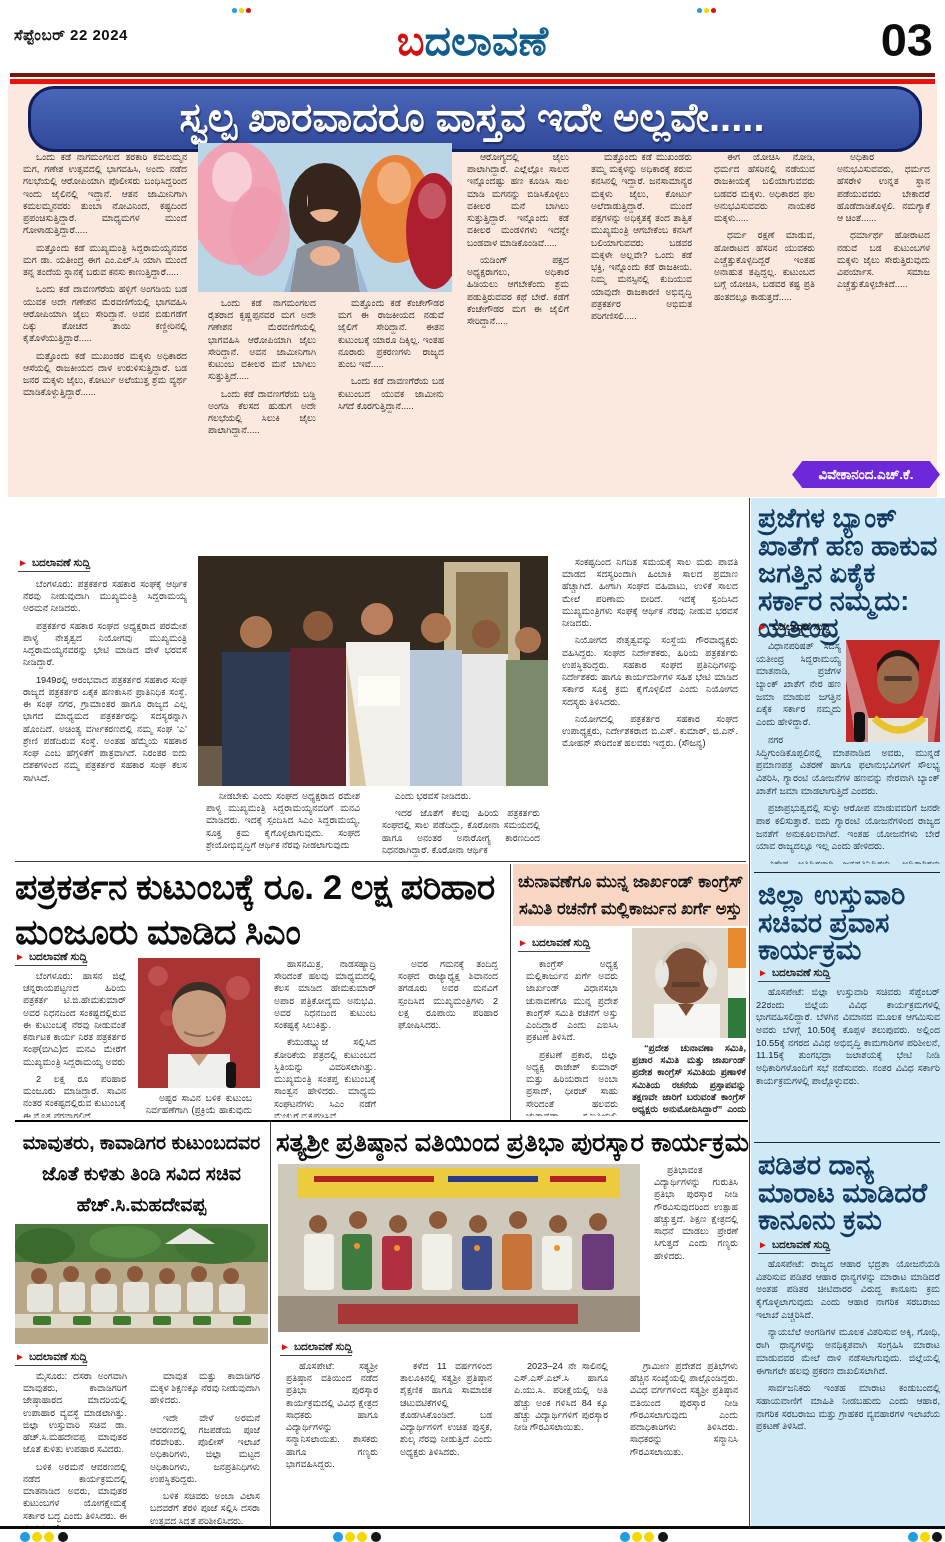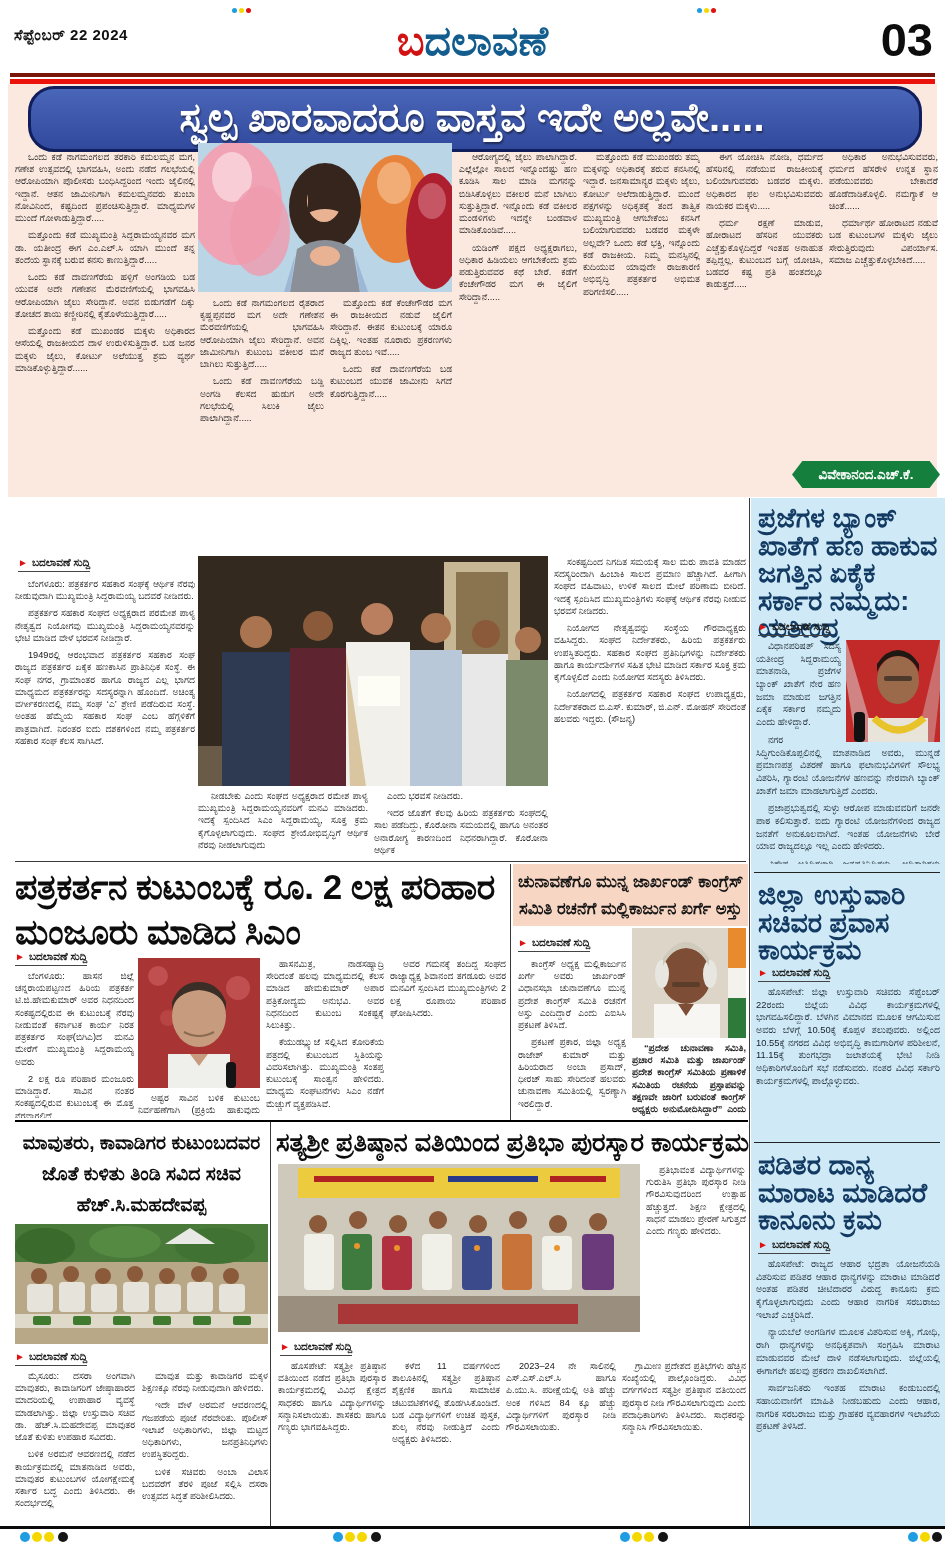--- a/index.html
+++ b/index.html
@@ -14,25 +14,25 @@
   .pagenum{right:12px;top:12px;font-size:47px;font-weight:bold;color:#0d0d0d;}
   .redrule{left:10px;top:73px;width:925px;height:4px;background:#7a150c;}
   .redrule2{left:10px;top:79px;width:925px;height:6px;background:#ea120a;}
   
   .leadbg{left:8px;top:84px;width:929px;height:413px;background:#fbe9e0;}
   .banner{left:28px;top:86px;width:888px;height:60px;border:3px solid #101f5c;border-radius:26px;
           background:linear-gradient(#4a66b8,#31499c);}
   .banner-text{left:28px;top:88px;width:888px;text-align:center;color:#fff;font-size:40px;
           font-weight:bold;line-height:58px;text-shadow:1px 2px 2px rgba(0,0,0,.45);}
   .np-col{position:absolute;font-size:9.2px;line-height:1.33;text-align:justify;color:#161616;overflow:hidden;}
-  .np-col p{margin:0 0 5px;text-indent:13px;}
+  .np-col p{margin:0 8px 5px;text-indent:13px;}
   .byline{position:absolute;display:inline-flex;align-items:center;gap:4px;font-size:10.5px;
           font-weight:bold;color:#1c1c1c;border-bottom:1px solid #444;padding-bottom:2px;}
   .byline .tri{color:#e01111;font-size:10px;line-height:1;}
-  .sig{left:792px;top:461px;width:148px;height:27px;background:#15803d;color:#fff;font-weight:bold;
+  .sig{left:792px;top:461px;width:148px;height:27px;background:#6d28d9;color:#fff;font-weight:bold;
        font-size:13.5px;text-align:center;line-height:27px;
        clip-path:polygon(0 50%,7% 0,93% 0,100% 50%,93% 100%,7% 100%);}
   
   .coopbar{left:15px;top:499px;width:731px;height:50px;background:#b0539f;color:#fff;font-weight:bold;
            font-size:30px;line-height:50px;padding-left:14px;box-sizing:border-box;white-space:nowrap;
            text-shadow:1px 1px 1px rgba(0,0,0,.25);}
   .bighead{font-weight:bold;color:#0d0d0d;}
   .comp-head{left:15px;top:864px;width:494px;font-size:35px;line-height:45px;letter-spacing:-.5px;}
   .kharge-box{left:513px;top:864px;width:235px;height:62px;background:#f7d6c3;}
   .kharge-head{left:517px;top:868px;width:227px;font-size:16.5px;line-height:27px;text-align:center;font-weight:bold;color:#151515;}
@@ -128,21 +128,21 @@
       <p>ಅಧಿಕಾರ ಅನುಭವಿಸುವವರು, ಧರ್ಮದ ಹೆಸರೇಳಿ ಉನ್ನತ ಸ್ಥಾನ ಪಡೆಯುವವರು ಬೇಕಾದರೆ ಹೊಡೆದಾಡಿಕೊಳ್ಳಲಿ. ನಮಗ್ಯಾಕೆ ಆ ಚಿಂತೆ......</p>
       <p>ಧರ್ಮಾರ್ಥ ಹೋರಾಟದ ನಡುವೆ ಬಡ ಕುಟುಂಬಗಳ ಮಕ್ಕಳು ಜೈಲು ಸೇರುತ್ತಿರುವುದು ವಿಪರ್ಯಾಸ. ಸಮಾಜ ಎಚ್ಚೆತ್ತುಕೊಳ್ಳಬೇಕಿದೆ.....</p>
     </div>
   <div class="abs sig">ವಿವೇಕಾನಂದ.ಎಚ್.ಕೆ.</div>
 
   <div class="byline" style="left:18px;top:556px">
     <span class="tri">►</span>
     <span>ಬದಲಾವಣೆ ಸುದ್ದಿ</span>
   </div>
   <div class="np-col" style="left:15px;top:578px;width:180px;height:282px">
-      <p>ಬೆಂಗಳೂರು: ಪತ್ರಕರ್ತರ ಸಹಕಾರ ಸಂಘಕ್ಕೆ ಆರ್ಥಿಕ ನೆರವು ನೀಡುವುದಾಗಿ ಮುಖ್ಯಮಂತ್ರಿ ಸಿದ್ದರಾಮಯ್ಯ ಬದವರೆ ನೀಡಿದರು.</p>
+      <p>ಬೆಂಗಳೂರು: ಪತ್ರಕರ್ತರ ಸಹಕಾರ ಸಂಘಕ್ಕೆ ಆರ್ಥಿಕ ನೆರವು ನೀಡುವುದಾಗಿ ಮುಖ್ಯಮಂತ್ರಿ ಸಿದ್ದರಾಮಯ್ಯ ಅರಮನೆ ನೀಡಿದರು.</p>
       <p>ಪತ್ರಕರ್ತರ ಸಹಕಾರ ಸಂಘದ ಅಧ್ಯಕ್ಷರಾದ ಪರಮೇಶ ಪಾಳ್ಯ ನೇತೃತ್ವದ ನಿಯೋಗವು ಮುಖ್ಯಮಂತ್ರಿ ಸಿದ್ದರಾಮಯ್ಯನವರನ್ನು ಭೇಟಿ ಮಾಡಿದ ವೇಳೆ ಭರವಸೆ ನೀಡಿದ್ದಾರೆ.</p>
       <p>1949ರಲ್ಲಿ ಆರಂಭವಾದ ಪತ್ರಕರ್ತರ ಸಹಕಾರ ಸಂಘ ರಾಜ್ಯದ ಪತ್ರಕರ್ತರ ಏಕೈಕ ಹಣಕಾಸಿನ ಪ್ರಾತಿನಿಧಿಕ ಸಂಸ್ಥೆ. ಈ ಸಂಘ ನಗರ, ಗ್ರಾಮಾಂತರ ಹಾಗೂ ರಾಜ್ಯದ ಎಲ್ಲ ಭಾಗದ ಮಾಧ್ಯಮದ ಪತ್ರಕರ್ತರನ್ನು ಸದಸ್ಯರನ್ನಾಗಿ ಹೊಂದಿದೆ. ಅಚಿಂತ್ಯ ವರ್ಗೀಕರಣದಲ್ಲಿ ನಮ್ಮ ಸಂಘ ‘ಎ’ ಶ್ರೇಣಿ ಪಡೆದಿರುವ ಸಂಸ್ಥೆ. ಅಂತಹ ಹೆಮ್ಮೆಯ ಸಹಕಾರ ಸಂಘ ಎಂಬ ಹೆಗ್ಗಳಿಕೆಗೆ ಪಾತ್ರವಾಗಿದೆ. ನಿರಂತರ ಐದು ದಶಕಗಳಿಂದ ನಮ್ಮ ಪತ್ರಕರ್ತರ ಸಹಕಾರ ಸಂಘ ಕೆಲಸ ಸಾಗಿಸಿದೆ.</p>
     </div>
 
   <div class="photo-frame" style="left:198px;top:556px;width:350px;height:230px">
     <svg width="350" height="230" viewBox="0 0 350 230">
       <rect width="350" height="230" fill="#33291f"></rect>
       <rect x="246" y="6" width="76" height="190" fill="#c8b794"></rect>
       <rect x="258" y="16" width="52" height="170" fill="#8a7450"></rect>
       <rect x="0" y="190" width="350" height="40" fill="#6a5a48"></rect>

